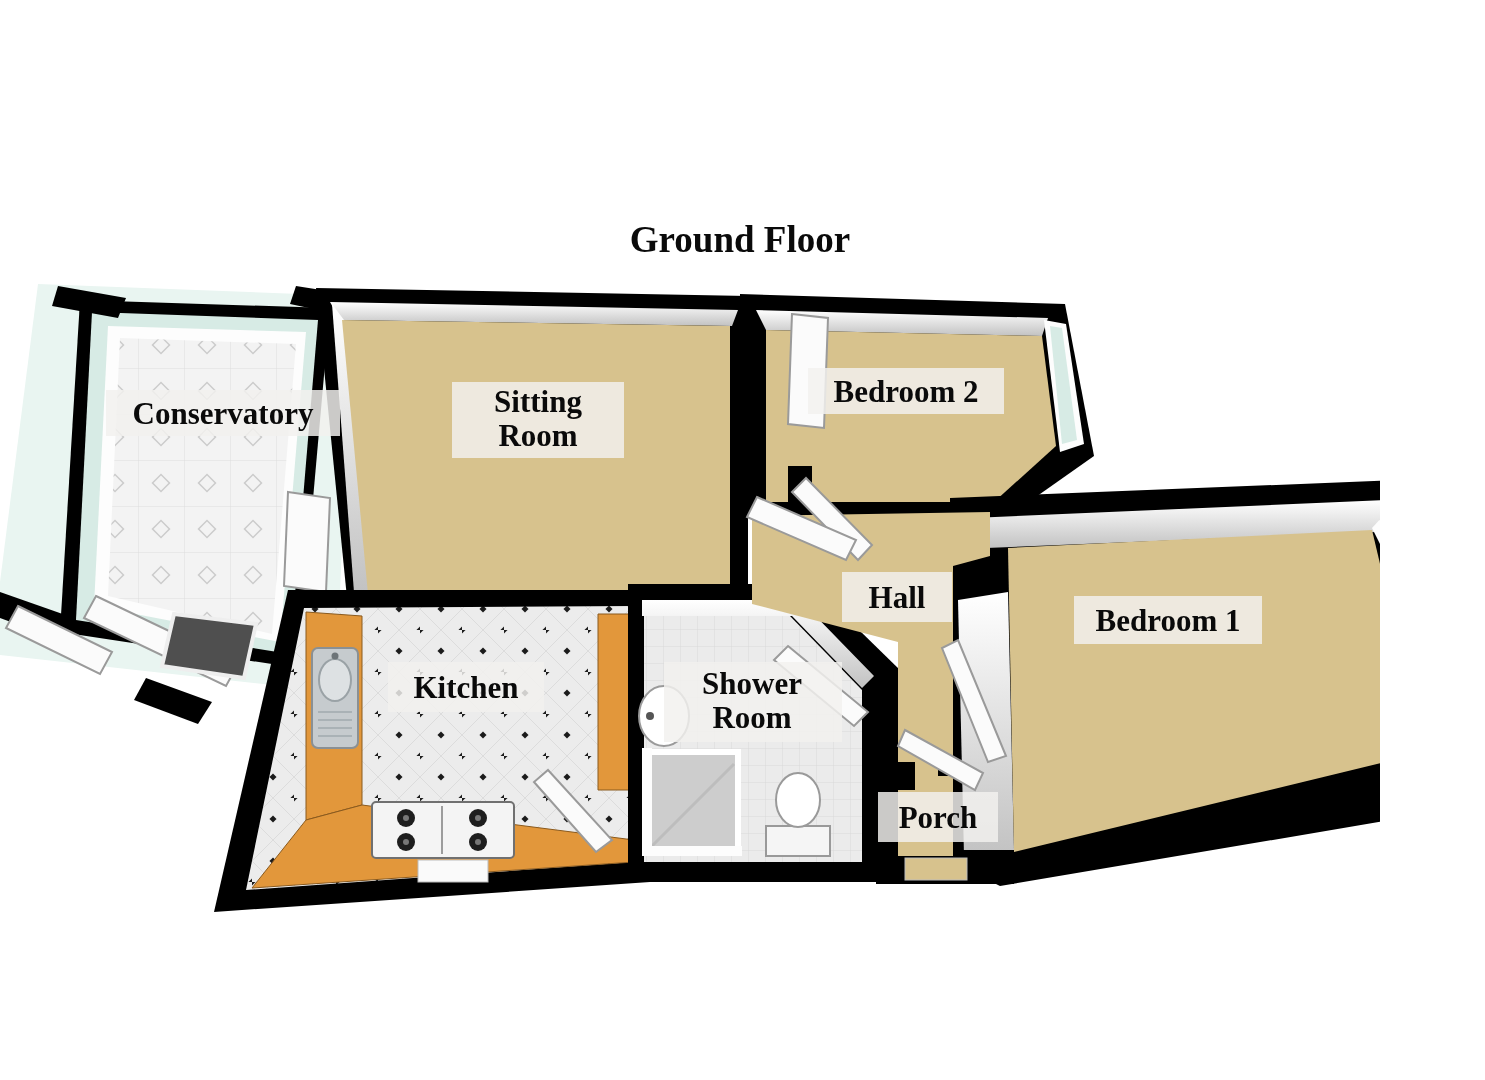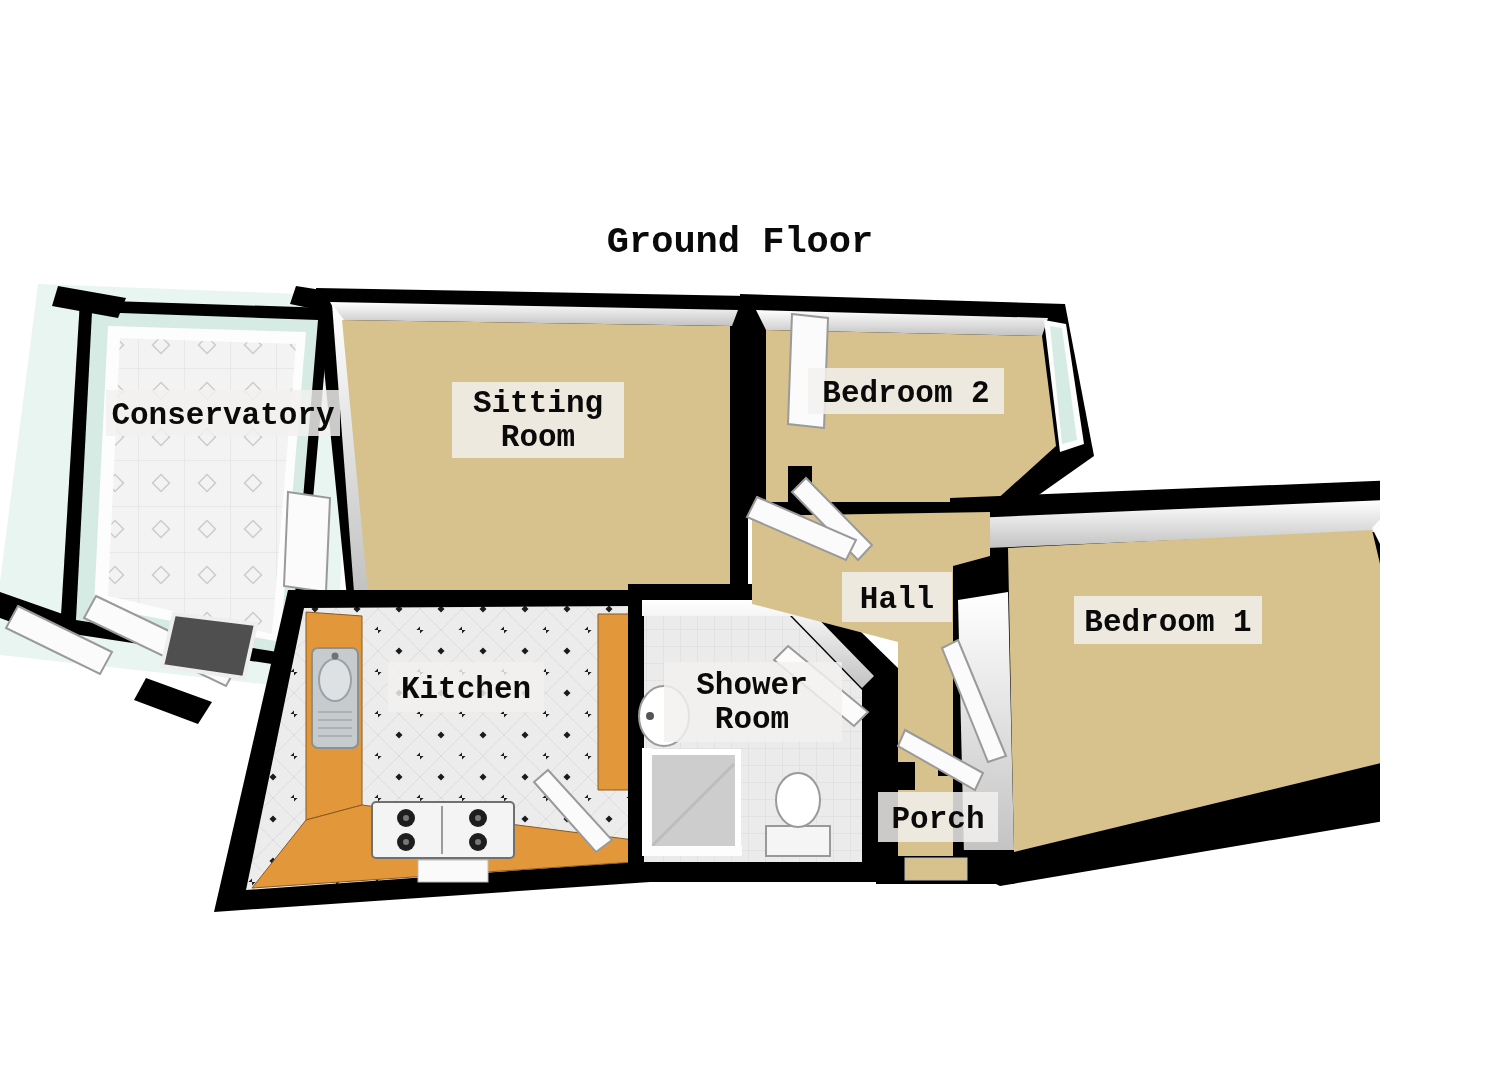--- a/index.html
+++ b/index.html
@@ -1,17 +1,17 @@
 <!DOCTYPE html>
 <html style="--background: #ffffff; --wall: #000000; --wall_face: #ffffff; --wall_face_shade: #c9c9c9; --carpet: #d7c28d; --tile: #ededed; --tile_line: #d6d6d6; --glass: #d7ebe5; --glass_glow: #e9f5f1; --counter: #e2973b; --wood: #c08944; --steel: #c6cbce; --shower_tray: #cdcdcd; --mat: #4f4f4f; --label_bg: #f2f1ee; --label_text: #0a0a0a;"><head>
 <meta charset="utf-8">
 <style>
   html,body{margin:0;padding:0;background:var(--background,#fff);}
   .stage{position:relative;width:1380px;height:1080px;background:var(--background,#fff);overflow:hidden;
-         font-family:Liberation Mono, monospace;border-radius:32px;}
+         font-family:Liberation Serif, serif;border-radius:32px;}
   svg{display:block;}
   .wall{fill:var(--wall,#000);}
   .carpet{fill:var(--carpet,#d7c28d);}
   .face{fill:url(#faceGrad);}
   .glass{fill:var(--glass,#d7ebe5);}
   .glow{fill:var(--glass_glow,#e9f5f1);}
   .counter{fill:var(--counter,#e2973b);stroke:#8a5a1e;stroke-width:1;}
   .wood{fill:var(--wood,#c08944);stroke:#6e4a1d;stroke-width:1;}
   .doorleaf{fill:#fbfbfb;stroke:#9a9a9a;stroke-width:2;}
   .whiteframe{fill:#fdfdfd;}

